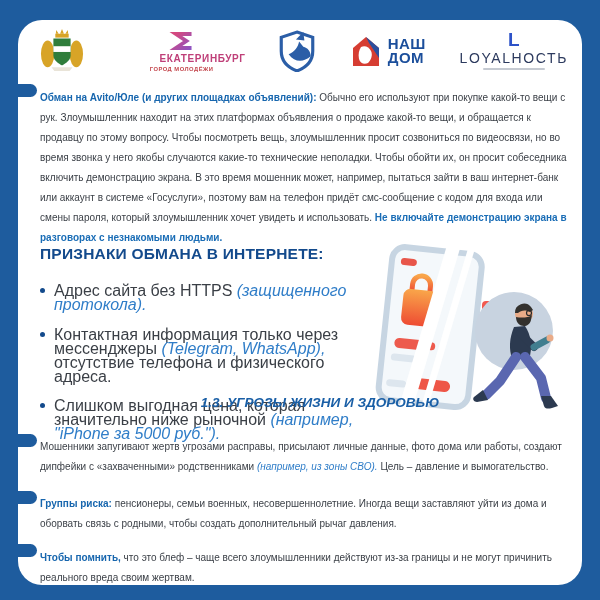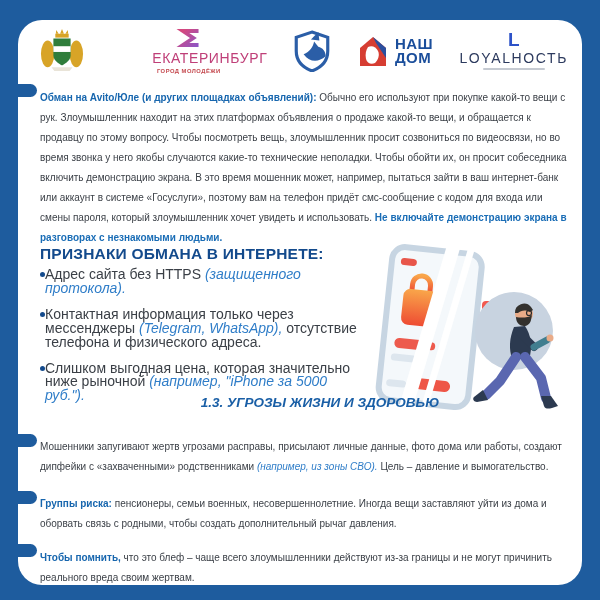--- a/index.html
+++ b/index.html
@@ -24,39 +24,39 @@
     display:flex;align-items:center;justify-content:space-between;
   }
   .logo{display:flex;align-items:center;gap:6px;}
   .cm-text{
     font-size:27px;font-weight:bold;letter-spacing:1px;
     background:linear-gradient(100deg,#f2a8c6,#c9508f 35%,#8e55c4 65%,#efa9c9);
     -webkit-background-clip:text;background-clip:text;
     color:transparent;-webkit-text-fill-color:transparent;
   }
   .ekb{display:flex;flex-direction:column;align-items:center;gap:2px;}
-  .ekb-l1{font-size:14px;font-weight:normal;letter-spacing:.6px;color:#bf3f78;padding-left:42px;}
+  .ekb-l1{font-size:10px;font-weight:bold;letter-spacing:.6px;color:#bf3f78;padding-left:42px;}
   .ekb-l2{font-size:5.8px;font-weight:bold;letter-spacing:.5px;color:#c4474d;}
   .dom{display:flex;gap:5px;}
   .dom-text{font-size:15px;font-weight:800;color:#1b4e9b;line-height:14px;letter-spacing:.5px;}
   .loyal{display:flex;flex-direction:column;align-items:center;gap:2px;}
   .loyal-l{font-size:19px;font-weight:bold;color:#2d52c8;line-height:16px;}
   .loyal-name{font-size:14px;letter-spacing:1.6px;color:#2c3a5e;}
   .loyal-tag{width:62px;height:2px;background:#c5cad2;border-radius:1px;}
   
   .txt{position:absolute;font-size:10px;line-height:20px;color:#3a3f46;z-index:2;}
   .lead{color:#1766ae;font-weight:bold;}
   .warn{color:#1a6db6;font-weight:bold;}
   .accent{color:#2f7dc8;font-style:italic;}
   .signs-title{
     position:absolute;left:40px;top:245px;font-size:15.5px;font-weight:bold;
     color:#134a8c;letter-spacing:.2px;z-index:2;
   }
   .signs-list{position:absolute;left:40px;top:268px;width:328px;z-index:2;}
-  .sign-item{display:flex;margin-bottom:12px;font-size:14px;line-height:13.9px;color:#3a3f46;}
+  .sign-item{display:flex;gap:9px;margin-bottom:12px;font-size:16px;line-height:13.9px;color:#3a3f46;margin-top:16px;}
   .dot{flex:0 0 auto;width:5px;height:5px;border-radius:50%;background:#134a8c;margin-top:4px;}
   .sec-title{
     position:absolute;left:150px;top:395px;width:340px;text-align:center;
     font-size:13.5px;font-weight:bold;font-style:italic;color:#1a5fa6;z-index:2;
   }
   .illus{position:absolute;left:362px;top:241px;width:212px;height:178px;z-index:1;}
 </style>
 </head>
 <body>
 

